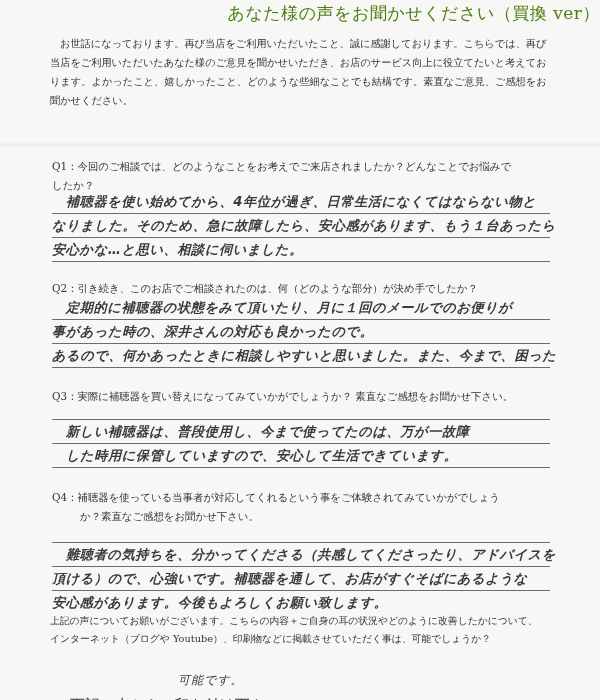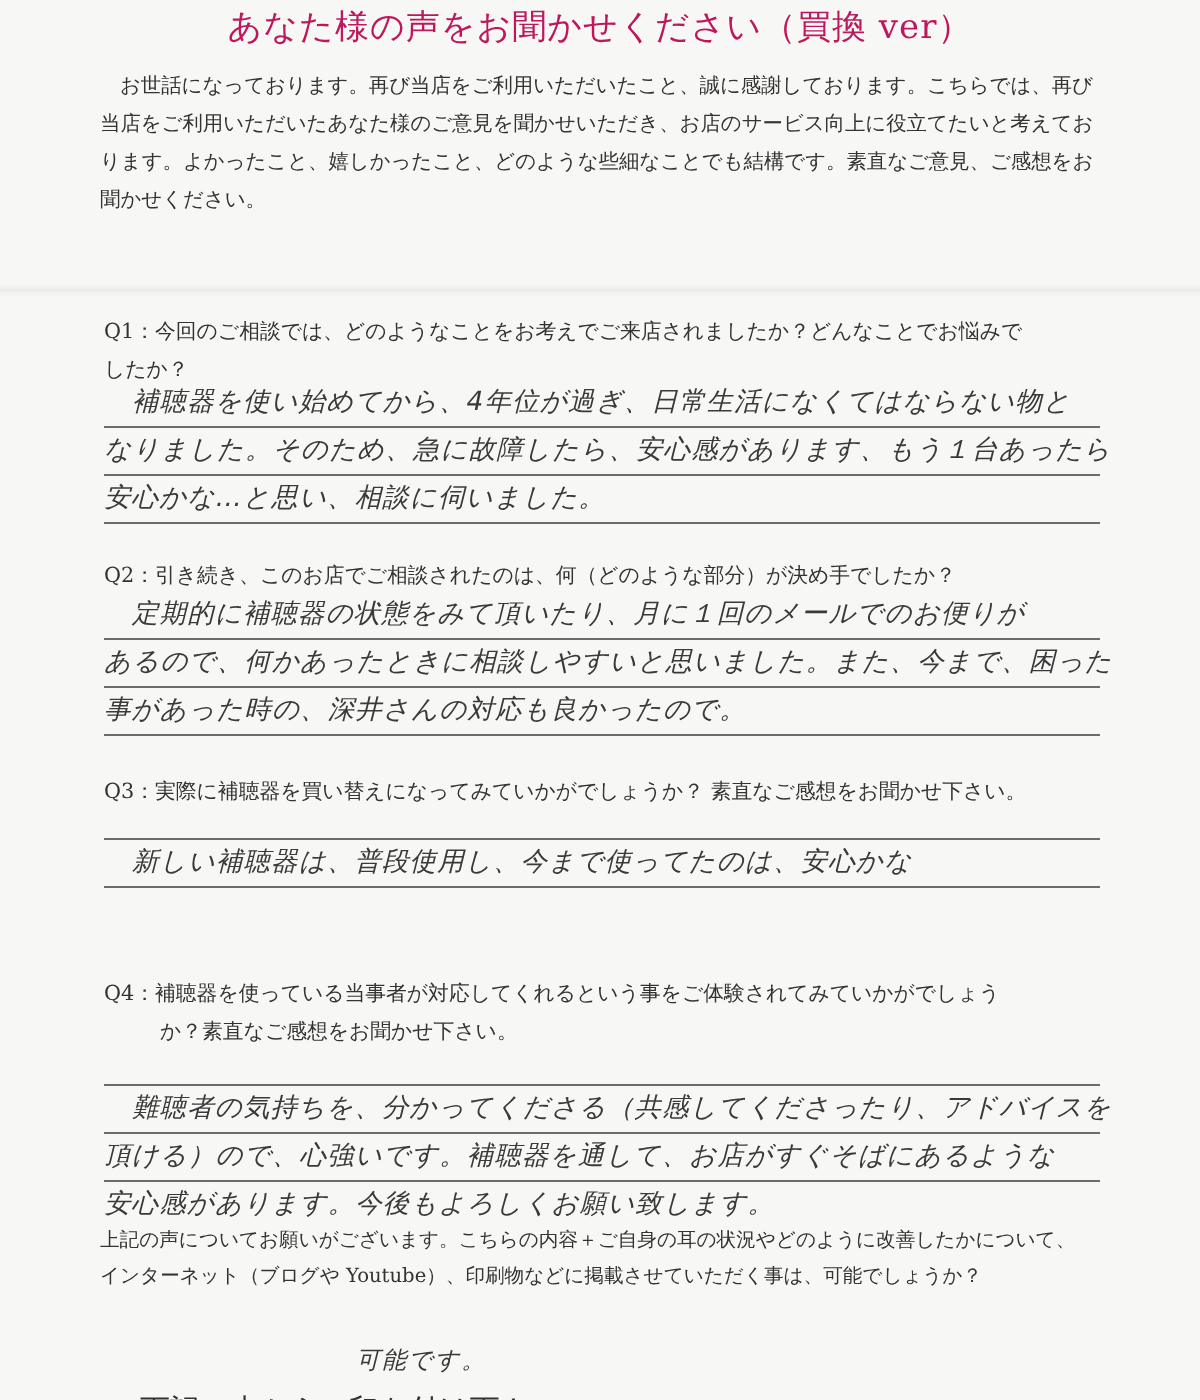--- a/index.html
+++ b/index.html
@@ -6,38 +6,39 @@
   body {
     width: 600px; height: 700px; overflow: hidden;
     background: #f7f7f5;
     font-family: "DejaVu Serif", "Liberation Serif", serif;
     color: #2a2a2a;
     position: relative;
   }
   .page { position: absolute; left: 0; top: 0; width: 600px; height: 700px; }
   .title {
     position: absolute; left: 0; width: 600px; top: 2px;
-    text-align: center; font-size: 17px; color: #be185d; letter-spacing: 0.5px;
+    text-align: right; font-size: 17px; color: #4d7c0f; letter-spacing: 0.5px;
   }
   .intro {
     position: absolute; left: 50px; width: 500px; top: 34px;
     font-size: 10.2px; line-height: 19px; color: #333; text-indent: 10px;
   }
   .q {
     position: absolute; left: 52px; width: 500px;
     font-size: 10.4px; line-height: 19px; color: #333;
   }
   .q .cont { padding-left: 28px; }
   .hw-block { position: absolute; left: 52px; width: 498px; }
   .hw-line {
     position: relative; height: 23px; border-bottom: 1.5px solid #6c6c6c;
     font-family: "DejaVu Sans", "Liberation Sans", sans-serif;
     font-size: 13.2px; line-height: 23px; color: #3a3a3a;
     white-space: nowrap; overflow: visible; letter-spacing: 0.6px;
     font-style: italic;
+    font-weight: bold;
   }
   .hw-topline { border-top: 1.5px solid #6c6c6c; }
   .indent { padding-left: 14px; }
   .footer-q {
     position: absolute; left: 50px; width: 520px;
     font-size: 9.8px; line-height: 18px; color: #333;
   }
   .hw-answer {
     position: absolute; left: 178px; top: 672px;
     font-family: "DejaVu Sans", "Liberation Sans", sans-serif; font-style: italic;
@@ -70,29 +71,30 @@
     <div class="hw-line indent">補聴器を使い始めてから、4年位が過ぎ、日常生活になくてはならない物と</div>
     <div class="hw-line">なりました。そのため、急に故障したら、安心感があります、もう１台あったら</div>
     <div class="hw-line">安心かな…と思い、相談に伺いました。</div>
   </div>
 
   <div class="q" style="top:279px">
     <div>Q2：引き続き、このお店でご相談されたのは、何（どのような部分）が決め手でしたか？</div>
   </div>
   <div class="hw-block" style="top:296px">
     <div class="hw-line indent">定期的に補聴器の状態をみて頂いたり、月に１回のメールでのお便りが</div>
+    <div class="hw-line">事があった時の、深井さんの対応も良かったので。</div>
     <div class="hw-line">あるので、何かあったときに相談しやすいと思いました。また、今まで、困った</div>
-    <div class="hw-line">事があった時の、深井さんの対応も良かったので。</div>
   </div>
 
   <div class="q" style="top:387px">
     <div>Q3：実際に補聴器を買い替えになってみていかがでしょうか？ 素直なご感想をお聞かせ下さい。</div>
   </div>
   <div class="hw-block" style="top:419px">
-    <div class="hw-line hw-topline indent">新しい補聴器は、普段使用し、今まで使ってたのは、安心かな</div>
+    <div class="hw-line hw-topline indent">新しい補聴器は、普段使用し、今まで使ってたのは、万が一故障</div>
+    <div class="hw-line indent">した時用に保管していますので、安心して生活できています。</div>
   </div>
 
   <div class="q" style="top:488px">
     <div>Q4：補聴器を使っている当事者が対応してくれるという事をご体験されてみていかがでしょう</div>
     <div class="cont">か？素直なご感想をお聞かせ下さい。</div>
   </div>
   <div class="hw-block" style="top:542px">
     <div class="hw-line hw-topline indent">難聴者の気持ちを、分かってくださる（共感してくださったり、アドバイスを</div>
     <div class="hw-line">頂ける）ので、心強いです。補聴器を通して、お店がすぐそばにあるような</div>
     <div class="hw-line" style="border-bottom:none">安心感があります。今後もよろしくお願い致します。</div>

